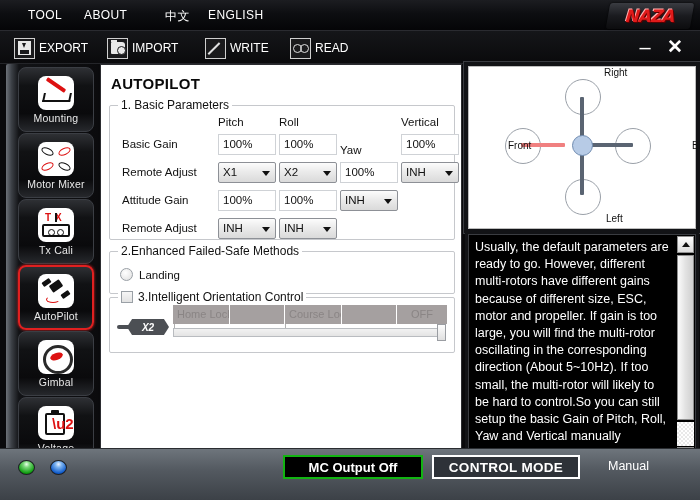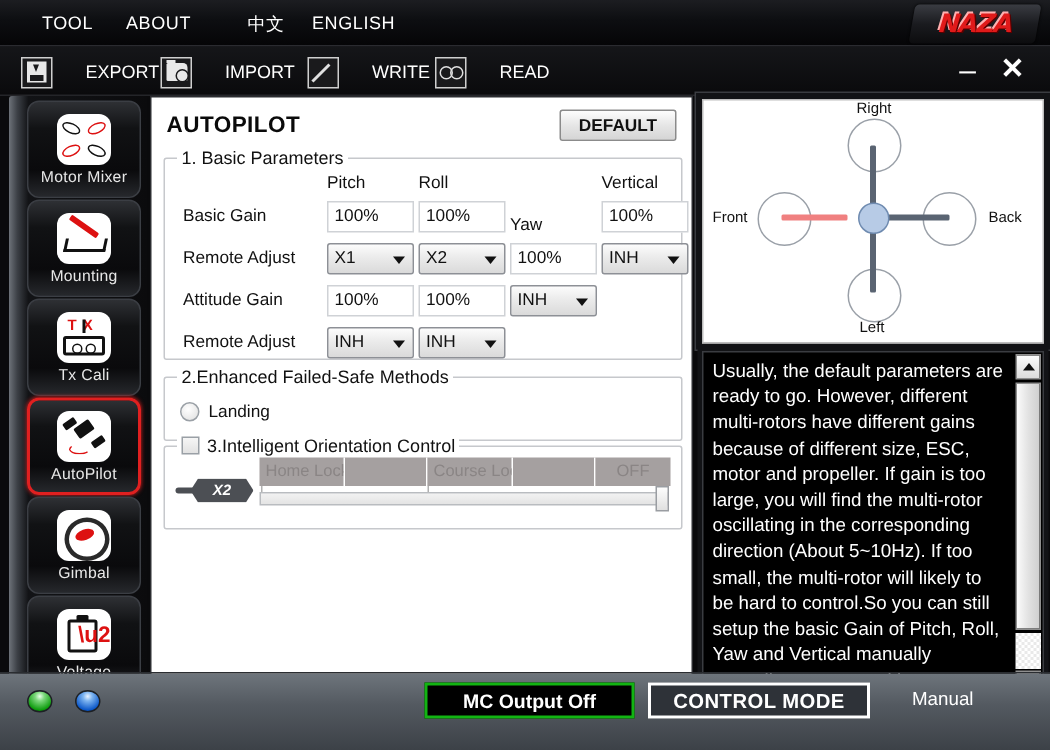--- a/index.html
+++ b/index.html
@@ -54,21 +54,21 @@
   }
 
   
   #toolbar {
     position: absolute; left: 0; top: 31px; width: 700px; height: 33px;
     background: linear-gradient(to bottom,#151619 0%,#0a0a0c 100%);
     border-bottom: 1px solid #242529;
   }
   .tb-btn {
     position: absolute; top: 5px; height: 24px;
-    display: flex; align-items: center; gap: 20px;
+    display: flex; align-items: center; gap: 2px;
     color: #fff; font-size: 12px; cursor: pointer; user-select: none;
   }
   .tb-ico {
     width: 21px; height: 21px; border: 1px solid #cfcfcf;
     background: #1a1a1c; display: flex; align-items: center; justify-content: center;
     position: relative; flex: none;
   }
   .tb-label { padding-left: 2px; }
   #tb-export { left: 14px; }
   #tb-import { left: 107px; }
@@ -267,21 +267,21 @@
     border: 1px solid #9aa0a8; border-radius: 50%;
   }
   #arm-h-left { position:absolute; left:52px; top:76px; width:44px; height:4px; background:#f08080; border-radius:1px;}
   #arm-h-right{ position:absolute; left:118px; top:76px; width:46px; height:4px; background:#5a6472; border-radius:1px;}
   #arm-v-top  { position:absolute; left:111px; top:30px; width:4px; height:48px; background:#5a6472; border-radius:1px;}
   #arm-v-bot  { position:absolute; left:111px; top:80px; width:4px; height:48px; background:#5a6472; border-radius:1px;}
   #hub {
     position:absolute; left:103px; top:68px; width:21px; height:21px; border-radius:50%;
     background:#b7cbe6; border:1px solid #6f8bb0;
   }
-  .dir-lbl { position:absolute; font-size:10px; color:#111; }
+  .dir-lbl { position:absolute; font-size:10px; color:#111;margin-left:33px; }
 
   #help-panel {
     position: absolute; left: 468px; top: 234px; width: 228px; height: 230px;
     background: #000; border: 1px solid #3a3c41;
     box-shadow: 0 0 0 3px #121316;
     overflow: hidden;
   }
   #help-text {
     position: absolute; left: 6px; top: 4px; width: 196px;
     color: #ffffff; font-size: 12.5px; line-height: 17.2px;
@@ -378,42 +378,42 @@
       <span class="tb-ico">
           <span class="ic-read-inner"></span>
         </span>
       <span class="tb-label">READ</span>
     </div>
     <div id="win-min">–</div>
     <div id="win-close">✕</div>
   </div>
 
   <div id="sidebar">
+
+    <div class="side-btn">
+      <span class="side-ico">
+          <span class="g-mount"></span>
+        </span>
+      <span class="side-lbl">Mounting</span>
+    </div>
 
     <div class="side-btn">
       <span class="side-ico">
         <span class="g-mixer">
             <span></span>
             <span></span>
             <span></span>
             <span></span>
           </span>
       </span>
       <span class="side-lbl">Motor Mixer</span>
     </div>
 
     <div class="side-btn">
       <span class="side-ico">
-          <span class="g-mount"></span>
-        </span>
-      <span class="side-lbl">Mounting</span>
-    </div>
-
-    <div class="side-btn">
-      <span class="side-ico">
         <span class="g-tx">
             <span class="ttxt">TX</span>
             <span class="tant"></span>
             <span class="tbar"></span>
           </span>
       </span>
       <span class="side-lbl">Tx Cali</span>
     </div>
 
     <div class="side-btn active">
@@ -442,21 +442,20 @@
             <span class="body"></span>
             <span class="bolt">\u26a1</span>
           </span>
       </span>
       <span class="side-lbl">Voltage</span>
     </div>
   </div>
 
   <div id="main">
     <div id="main-title">AUTOPILOT</div>
-    <div id="default-btn">DEFAULT</div>
 
     <div class="group" id="grp-basic">
       <div class="group-title">1. Basic Parameters</div>
 
       <div class="col-head cX1" style="top:10px">Pitch</div>
       <div class="col-head cX2" style="top:10px">Roll</div>
       <div class="col-head cX3" style="top:10px">Yaw</div>
       <div class="col-head cX4" style="top:10px">Vertical</div>
 
       <div class="row-lbl" style="top:32px">Basic Gain</div>

